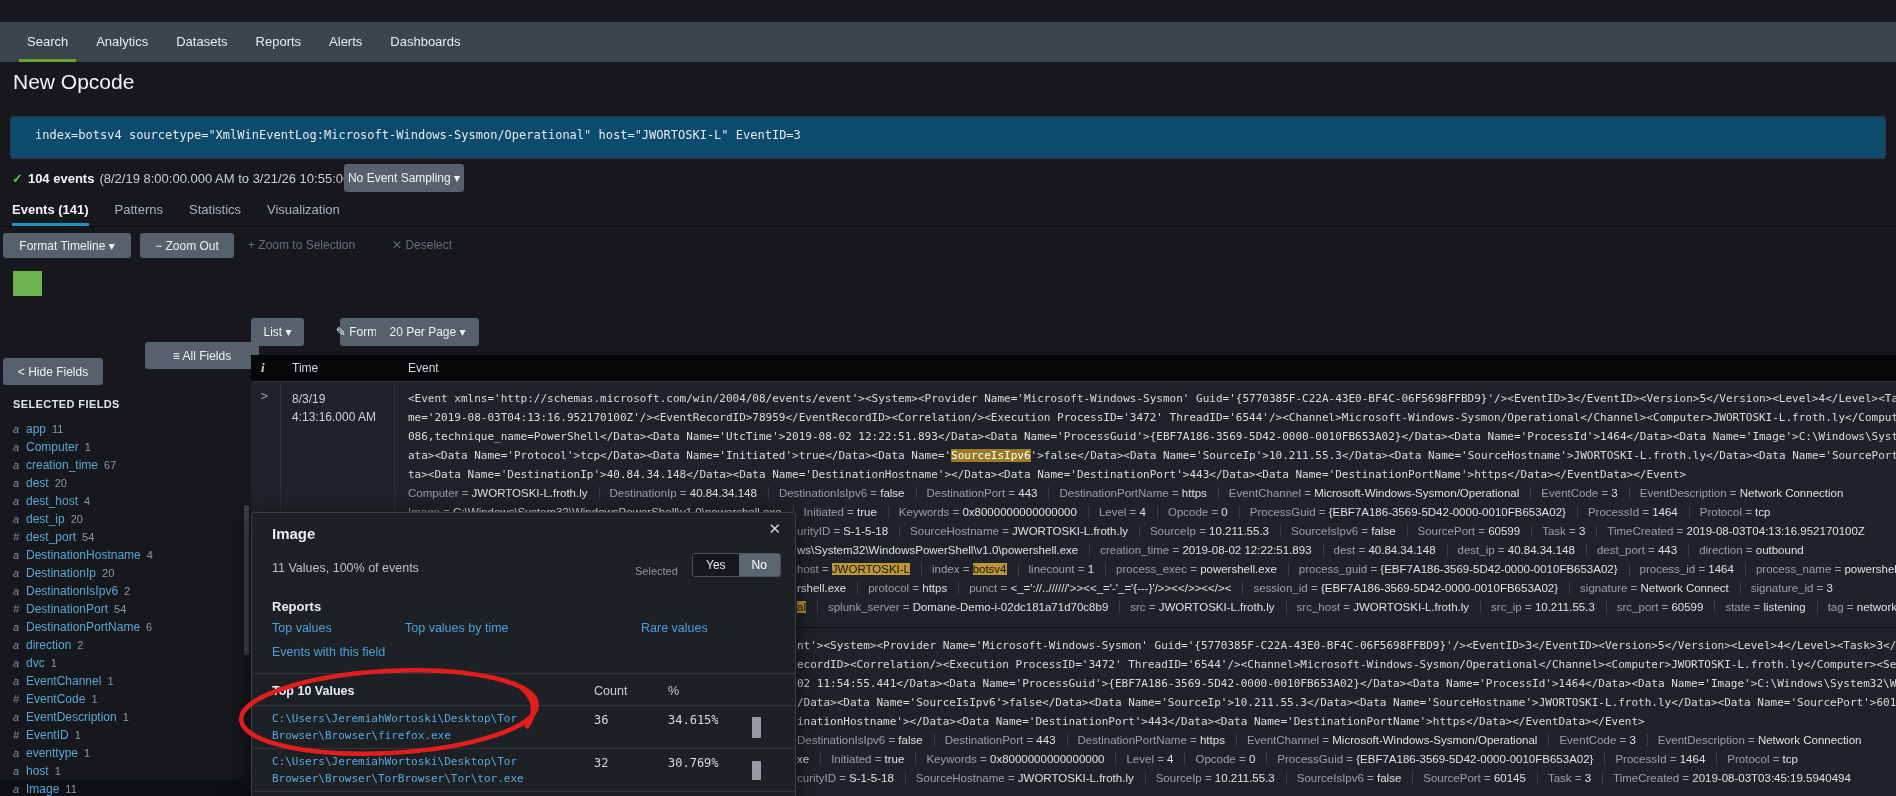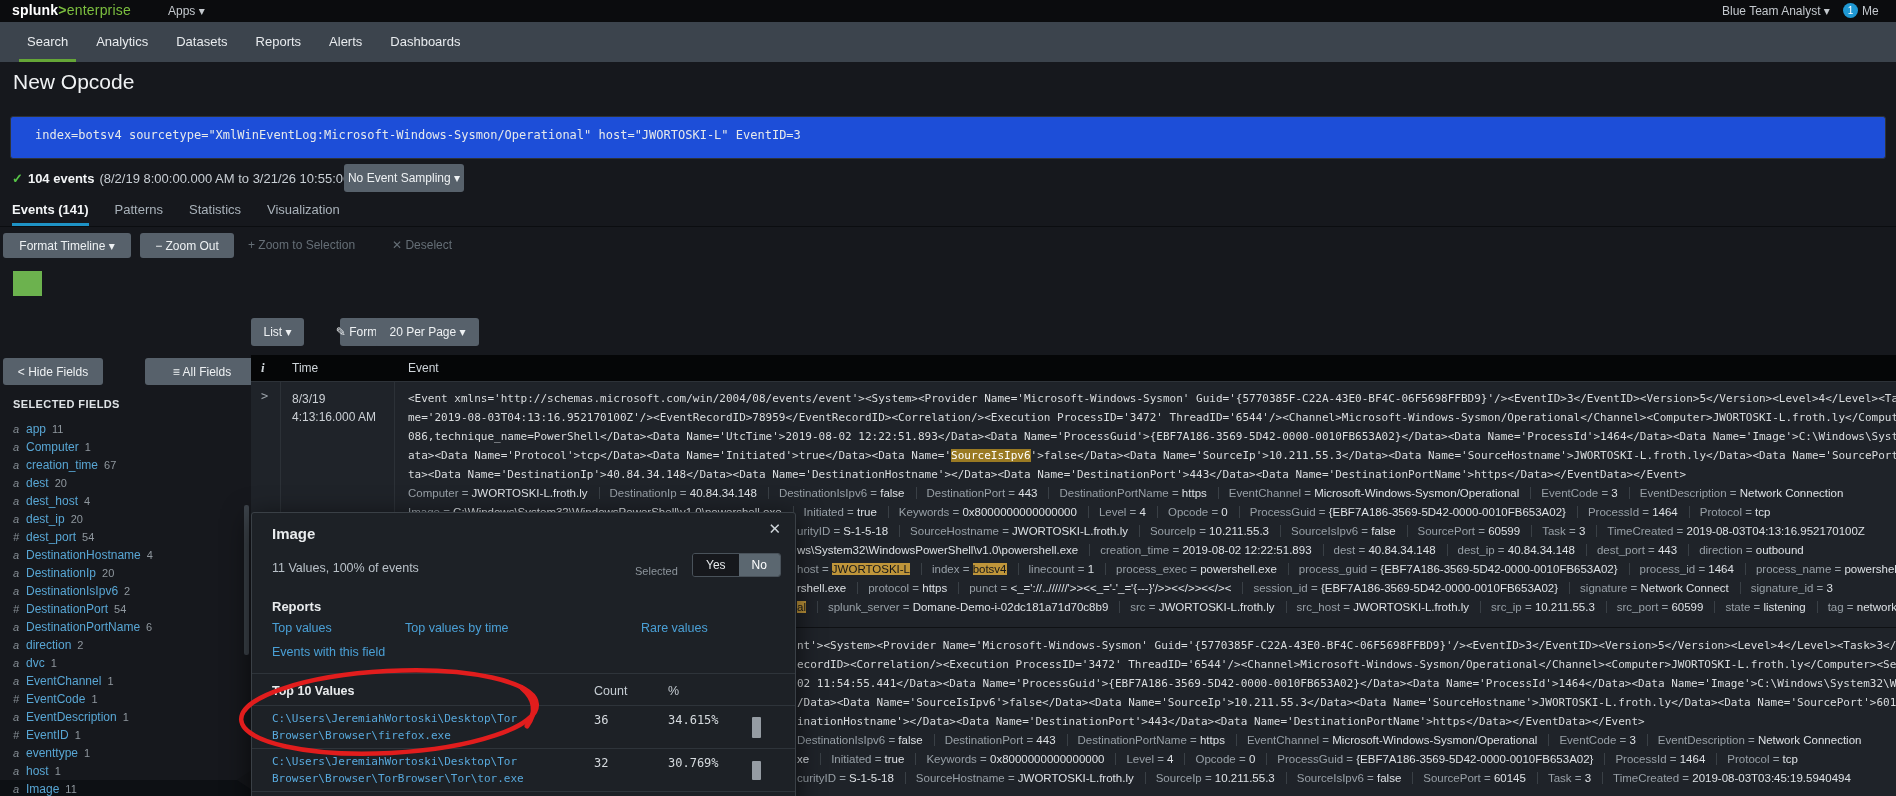--- a/index.html
+++ b/index.html
@@ -14,21 +14,21 @@
   #user-menu{position:absolute;left:1722px;top:4px;font-size:12px;color:#c4c9ce;cursor:pointer;}
   #msg-badge{position:absolute;left:1843px;top:3px;width:15px;height:15px;border-radius:50%;
              background:#1f98d3;color:#fff;font-size:10px;text-align:center;line-height:15px;}
   #msg-label{position:absolute;left:1862px;top:4px;width:34px;overflow:hidden;font-size:12px;color:#c4c9ce;white-space:nowrap;}
   
   #navbar{position:absolute;left:0;top:22px;width:100%;height:40px;background:#3c444d;display:flex;padding-left:13px;}
   .nav-item{position:relative;line-height:40px;padding:0 14px;font-size:13px;color:#e8ebee;cursor:pointer;}
   .nav-item.active::after{content:"";position:absolute;left:6px;right:6px;bottom:0;height:3px;background:#65a637;}
   
   #page-title{position:absolute;left:13px;top:70px;font-size:21px;font-weight:500;color:#f0f2f4;}
-  #searchbar{position:absolute;left:10px;top:116px;width:1874px;height:41px;background:#1d4ed8;
+  #searchbar{position:absolute;left:10px;top:116px;width:1874px;height:41px;background:#0c4a6e;
              border:1px solid #2e3338;border-radius:3px;}
   #search-query{position:absolute;left:24px;top:11px;font-family:"DejaVu Sans Mono",monospace;
                 font-size:12px;color:#e6e9eb;white-space:pre;}
   
   #status-row{position:absolute;left:12px;top:171px;font-size:13px;color:#c8ced4;}
   #status-check{color:#57c447;font-weight:bold;margin-right:5px;}
   #status-count{color:#f2f4f6;font-weight:bold;margin-right:5px;}
   .btn{position:absolute;background:#57616b;color:#eef1f3;font-size:12px;border-radius:3px;
        display:flex;align-items:center;justify-content:center;cursor:pointer;white-space:nowrap;}
   #sampling-btn{left:344px;top:164px;width:120px;height:28px;}
@@ -44,21 +44,21 @@
   .tl-disabled{position:absolute;top:238px;font-size:12px;color:#656e76;white-space:nowrap;}
   #zoom-sel{left:248px;}
   #deselect{left:392px;}
   #timeline-bar{position:absolute;left:13px;top:271px;width:29px;height:25px;background:#6cb24e;cursor:pointer;}
   
   #list-btn{left:251px;top:318px;width:53px;height:28px;}
   #format-btn{left:308px;top:318px;width:43px;height:28px;margin-left:32px;}
   #perpage-btn{left:376px;top:318px;width:103px;height:28px;}
   
   #hide-fields-btn{left:3px;top:358px;width:100px;height:27px;}
-  #all-fields-btn{left:145px;top:358px;width:114px;height:27px;text-align:right;}
+  #all-fields-btn{left:145px;top:342px;width:114px;height:27px;text-align:right;}
   #fields-heading{position:absolute;left:13px;top:398px;font-size:11px;font-weight:bold;color:#dfe3e6;letter-spacing:.4px;}
   #fields-list{position:absolute;left:0;top:420px;width:251px;bottom:0;overflow:hidden;}
   .field-row{position:relative;height:18px;line-height:18px;padding-left:13px;font-size:12px;white-space:nowrap;cursor:pointer;}
   .field-row.sel{background:#0d1014;}
   .ftype{display:inline-block;width:13px;font-style:italic;color:#858d94;font-size:11px;}
   .fname{color:#58a6d4;}
   .fcount{color:#8f979e;font-size:11px;margin-left:6px;}
   #fields-scroll{position:absolute;left:244px;top:505px;width:5px;height:150px;background:#3c434a;border-radius:2px;}
   
   #events-panel{position:absolute;left:251px;top:355px;right:0;bottom:0;background:#1f2329;overflow:hidden;}
@@ -111,27 +111,20 @@
   .t10-pct{position:absolute;left:416px;top:7px;font-size:12px;color:#d6dbdf;font-family:"DejaVu Sans Mono",monospace;}
   .t10-bar{position:absolute;left:500px;width:9px;background:#959ca3;border-radius:1px;}
   
   #annotation{position:absolute;left:232px;top:660px;z-index:40;pointer-events:none;}
 </style>
 </head>
 <body>
 
 <div id="screen">
 
-  <div id="topbar">
-    <div id="logo"><span>splunk</span><span class="gt">&gt;</span><span class="prod">enterprise</span></div>
-    <div id="apps">Apps ▾</div>
-    <div id="user-menu">Blue Team Analyst ▾</div>
-    <div id="msg-badge">1</div>
-    <div id="msg-label">Me</div>
-  </div>
 
   <div id="navbar">
       <div class="nav-item active">Search</div>
       <div class="nav-item">Analytics</div>
       <div class="nav-item">Datasets</div>
       <div class="nav-item">Reports</div>
       <div class="nav-item">Alerts</div>
       <div class="nav-item">Dashboards</div>
     </div>
 

